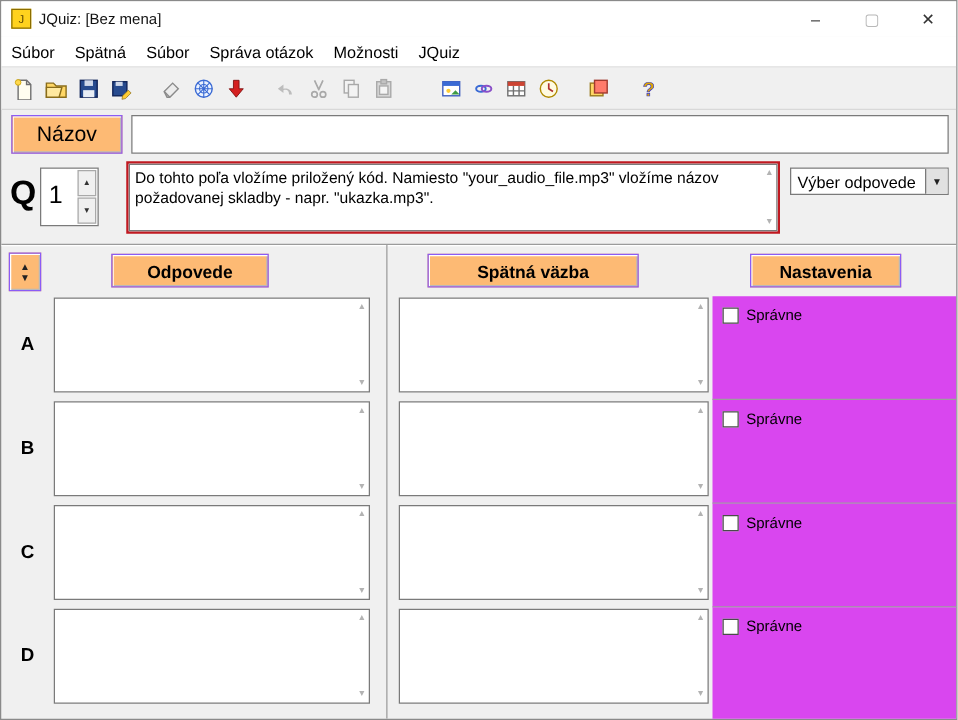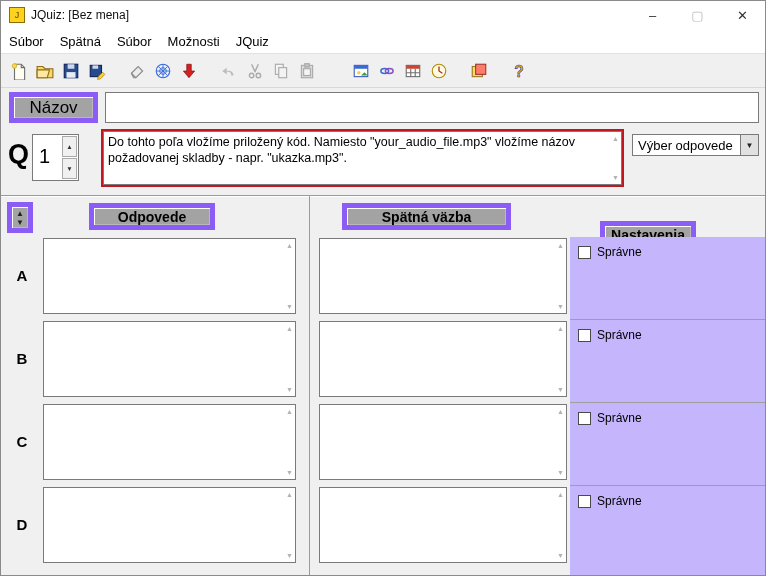--- a/index.html
+++ b/index.html
@@ -17,21 +17,21 @@
   .tbtn.max{color:#b9b9b9;}
   
   .menubar{position:absolute;left:0;top:28px;right:0;height:24px;background:#fff;display:flex;align-items:center;font-size:13px;}
   .menu-item{padding:3px 8px;cursor:default;text-align:center;}
   
   .toolbar{position:absolute;left:0;top:52px;right:0;height:35px;background:#f0f0f0;border-top:1px solid #e2e2e2;border-bottom:1px solid #d8d8d8;display:flex;align-items:center;box-sizing:border-box;}
   .tb-btn{width:26px;height:26px;display:flex;align-items:center;justify-content:center;}
   .tb-gap{width:14px;}
   .tb-btn svg{width:18px;height:18px;}
   
-  .panel-label{position:absolute;box-sizing:border-box;background:#a3a3a3;border:5px solid #8b5cf6;box-shadow:inset 1px 1px 0 #ffffff, inset -1px -1px 0 #b9b9b9;display:flex;align-items:center;justify-content:center;text-align:right;}
+  .panel-label{position:absolute;box-sizing:border-box;background:#fdba74;border:1px solid #8b5cf6;box-shadow:inset 1px 1px 0 #ffffff, inset -1px -1px 0 #b9b9b9;display:flex;align-items:center;justify-content:center;text-align:right;}
   .nazov{left:8px;top:91px;width:89px;height:31px;font-size:17px;}
   .title-input{position:absolute;left:104px;top:91px;width:654px;height:31px;box-sizing:border-box;border:1px solid #7a7a7a;background:#fff;font:13px "Liberation Sans",sans-serif;padding:0 5px;outline:none;}
   
   .q-label{position:absolute;left:7px;top:138px;font-size:27px;font-weight:bold;}
   .spinner{position:absolute;left:31px;top:133px;width:47px;height:47px;background:#fff;border:1px solid #7a7a7a;box-sizing:border-box;}
   .spin-val{position:absolute;left:6px;top:10px;font-size:20px;}
   .spin-btn{position:absolute;right:1px;width:15px;height:21px;background:#f0f0f0;border:1px solid #a9a9a9;box-sizing:border-box;display:flex;align-items:center;justify-content:center;font-size:6.5px;color:#333;}
   .spin-up{top:1px;} .spin-dn{bottom:1px;}
   .q-highlight{position:absolute;left:100px;top:128px;width:523px;height:58px;border:2px solid #c01820;box-sizing:border-box;}
   .mle{position:relative;background:#fff;border:1px solid #7a7a7a;box-sizing:border-box;}
@@ -42,25 +42,25 @@
   .combo{position:absolute;left:631px;top:133px;width:127px;height:22px;background:#fff;border:1px solid #7a7a7a;box-sizing:border-box;}
   .combo-text{position:absolute;left:5px;top:3px;font-size:13px;}
   .combo-btn{position:absolute;right:0;top:0;bottom:0;width:17px;background:#e1e1e1;border-left:1px solid #7a7a7a;display:flex;align-items:center;justify-content:center;font-size:8px;color:#222;}
   
   .hline{position:absolute;left:0;top:194px;right:0;height:0;border-top:1px solid #9b9b9b;box-shadow:0 1px 0 #ffffff;}
   .vline{position:absolute;left:308px;top:195px;bottom:0;width:0;border-left:1px solid #9b9b9b;}
   .updown{left:6px;top:201px;width:26px;height:31px;flex-direction:column;font-size:8px;line-height:9px;color:#222;}
   .hdr{font-weight:bold;font-size:14px;}
   .hdr-odp{left:88px;top:202px;width:126px;height:27px;}
   .hdr-spv{left:341px;top:202px;width:169px;height:27px;}
-  .hdr-nas{left:599px;top:220px;width:96px;height:27px;}
+  .hdr-nas{left:599px;top:202px;width:121px;height:27px;}
   .row-letter{position:absolute;left:8px;width:26px;text-align:center;font-weight:bold;font-size:15px;}
   .ans-box{position:absolute;left:42px;width:253px;height:76px;}
   .fb-box{position:absolute;left:318px;width:248px;height:76px;}
-  .set-cell{position:absolute;left:569px;right:0;background:#c4b5fd;border-bottom:1px solid #9e9e9e;box-sizing:border-box;}
+  .set-cell{position:absolute;left:569px;right:0;background:#d946ef;border-bottom:1px solid #9e9e9e;box-sizing:border-box;}
   .checkbox{position:absolute;left:8px;top:9px;width:13px;height:13px;background:#fff;border:1px solid #4a4a4a;box-sizing:border-box;}
   .cb-label{position:absolute;left:27px;top:8px;font-size:12px;}
 </style>
 </head>
 <body>
 
 <div class="win">
 
   <div class="titlebar">
     <div class="app-icon">J</div>
@@ -69,20 +69,21 @@
       <div class="tbtn">–</div>
       <div class="tbtn max">▢</div>
       <div class="tbtn">✕</div>
     </div>
   </div>
 
   <div class="menubar">
     <span class="menu-item">Súbor</span>
     <span class="menu-item">Spätná</span>
     <span class="menu-item">Súbor</span>
+    <span class="menu-item">Správa otázok</span>
     <span class="menu-item">Možnosti</span>
     <span class="menu-item">JQuiz</span>
   </div>
 
   <div class="toolbar">
     <div style="width:5px"></div>
     <div class="tb-btn">
       <svg viewBox="0 0 16 16">
           <path d="M4 2h6l3 3v11H4z" fill="#fffef0" stroke="#707070"></path>
           <path d="M10 2v3h3" fill="none" stroke="#707070"></path>

